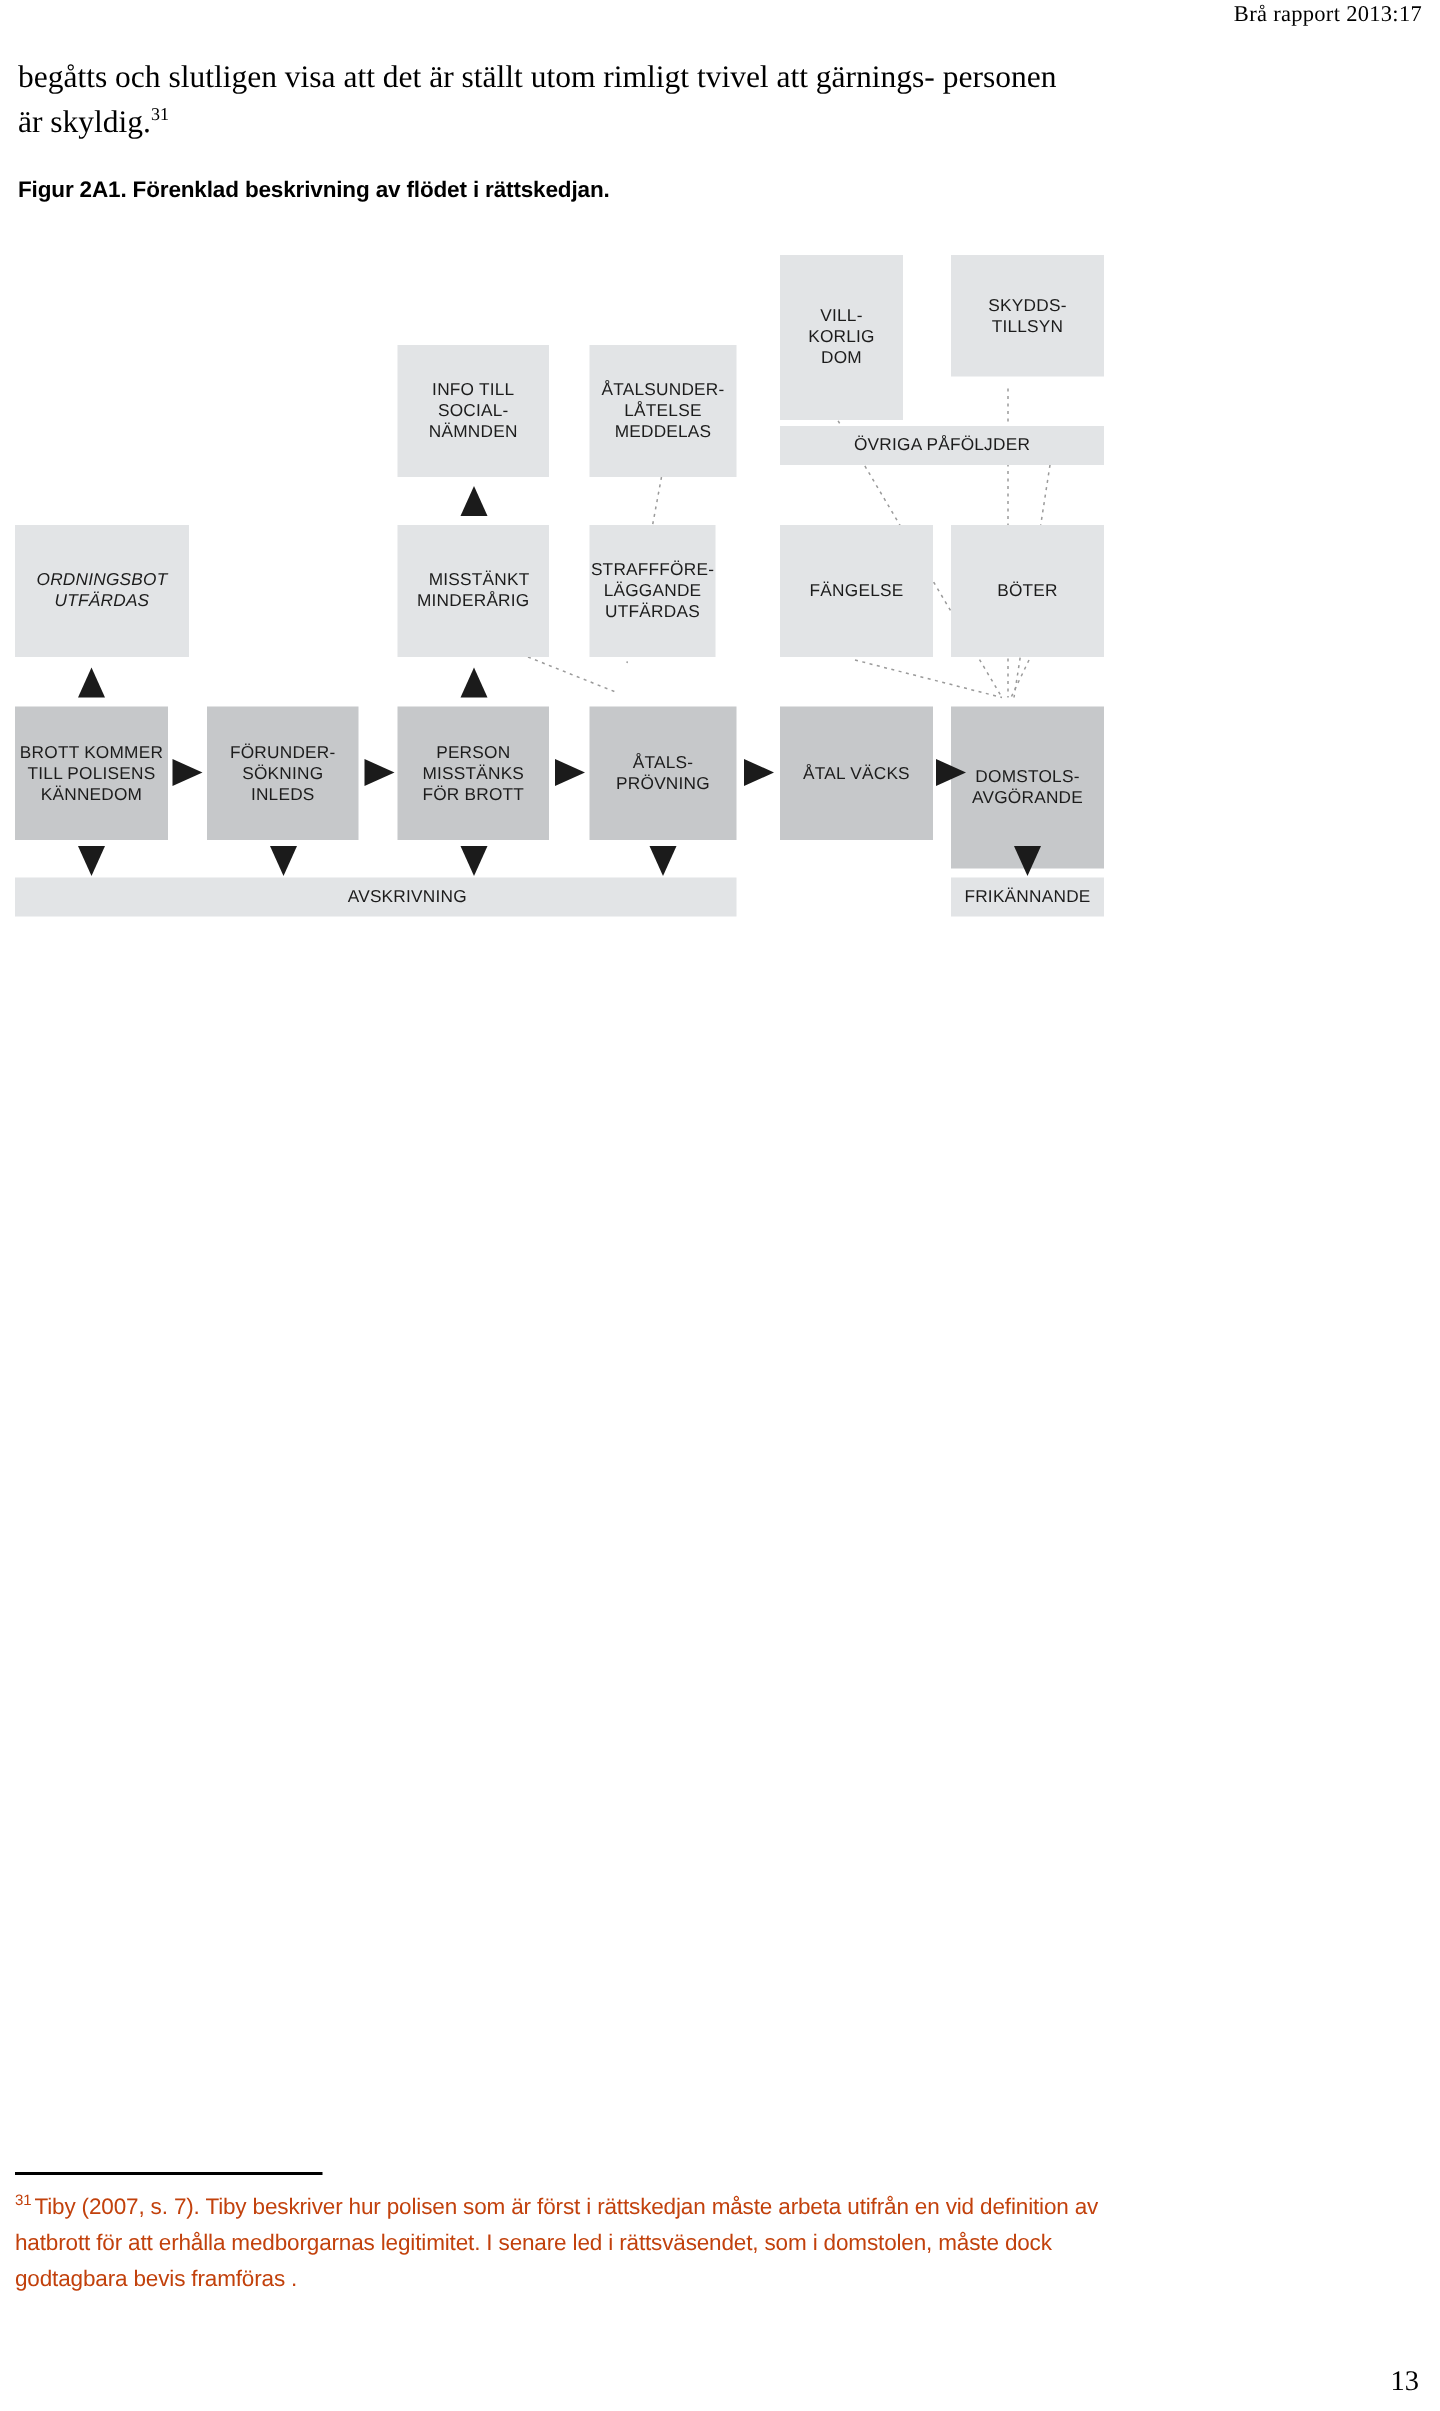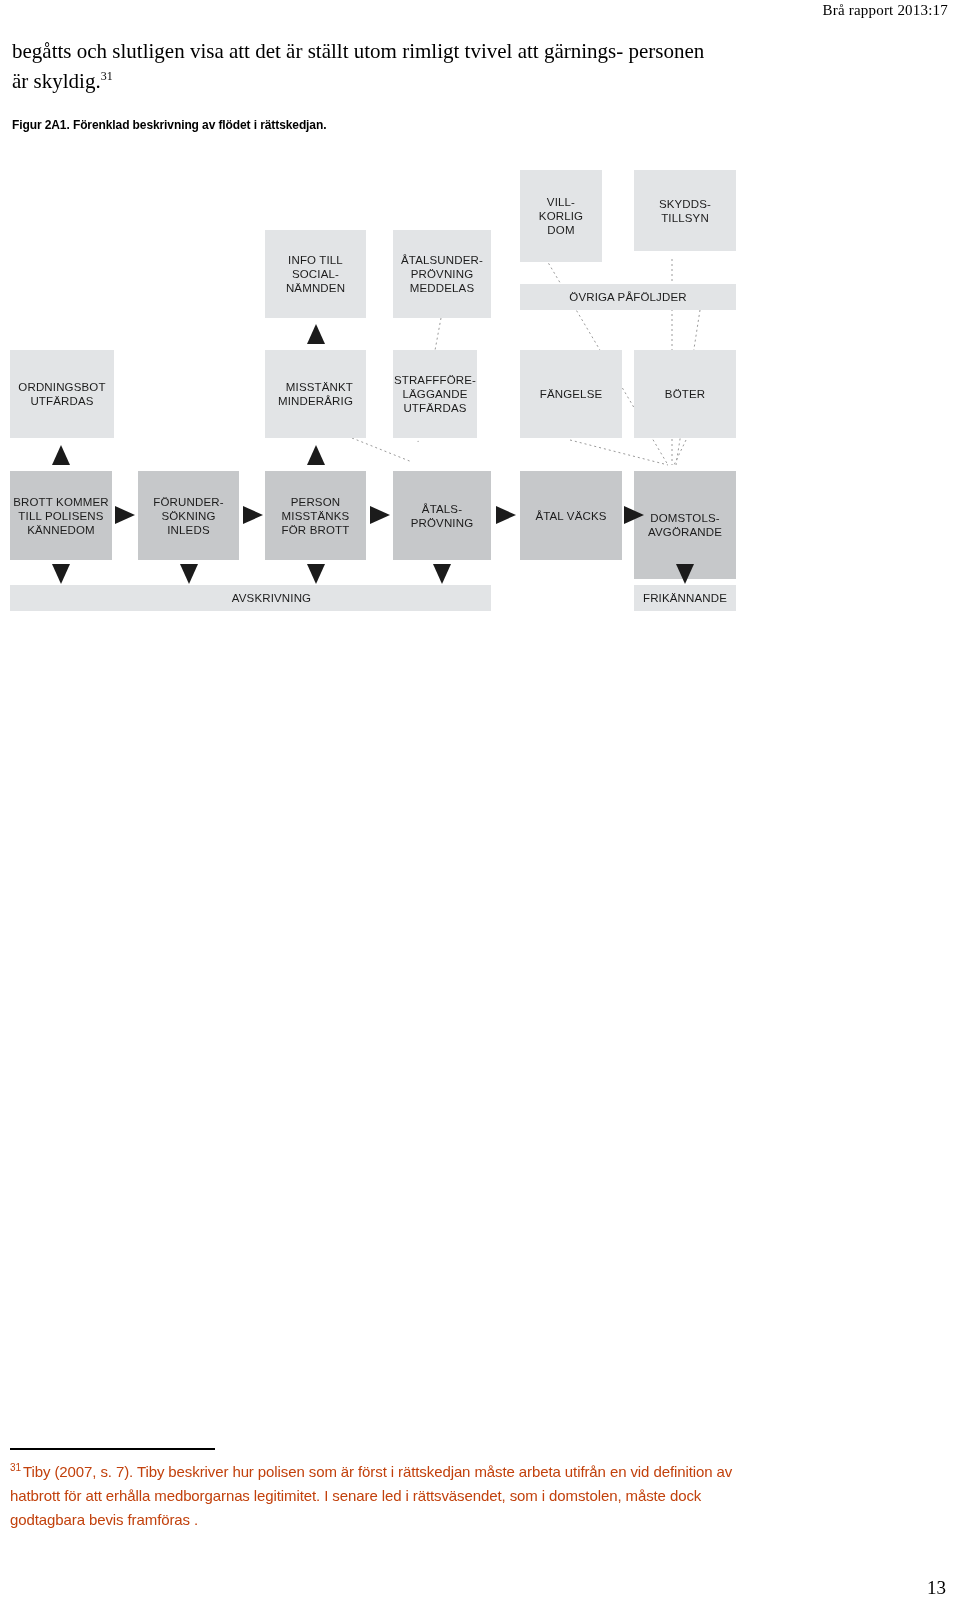--- a/index.html
+++ b/index.html
@@ -42,21 +42,21 @@
     vertical-align: super;
     line-height: 0;
   }
 
   .figure-caption {
     position: absolute;
     left: 12px;
     top: 118px;
     font-family: "Liberation Sans", sans-serif;
     font-weight: bold;
-    font-size: 12px;
+    font-size: 15px;
     letter-spacing: -.1px;
     white-space: nowrap;
   }
 
   
   .figure {
     position: absolute;
     left: 0;
     top: 160px;
     width: 800px;
@@ -177,33 +177,33 @@
 
       <line x1="686" y1="280" x2="674" y2="305"></line>
     </g>
   </svg>
 
   <div class="node light" style="left:265px; top:70px; width:101px; height:88px;">INFO TILL
 SOCIAL-
 NÄMNDEN</div>
 
   <div class="node light" style="left:393px; top:70px; width:98px; height:88px;">ÅTALSUNDER-
-PRÖVNING
+LÅTELSE
 MEDDELAS</div>
 
-  <div class="node light" style="left:520px; top:10px; width:82px; height:92px;">VILL-
+  <div class="node light" style="left:520px; top:10px; width:82px; height:110px;">VILL-
 KORLIG
 DOM</div>
 
   <div class="node light" style="left:634px; top:10px; width:102px; height:81px;">SKYDDS-
 TILLSYN</div>
 
   <div class="node light" style="left:520px; top:124px; width:216px; height:26px;text-align:center;">ÖVRIGA PÅFÖLJDER</div>
 
-  <div class="node light" style="left:10px; top:190px; width:104px; height:88px;">ORDNINGSBOT
+  <div class="node light" style="left:10px; top:190px; width:116px; height:88px;font-style:italic;">ORDNINGSBOT
 UTFÄRDAS</div>
 
   <div class="node light" style="left:265px; top:190px; width:101px; height:88px;text-align:right;">MISSTÄNKT
 MINDERÅRIG</div>
 
   <div class="node light" style="left:393px; top:190px; width:84px; height:88px;">STRAFFFÖRE-
 LÄGGANDE
 UTFÄRDAS</div>
 
   <div class="node light" style="left:520px; top:190px; width:102px; height:88px;">FÄNGELSE</div>

